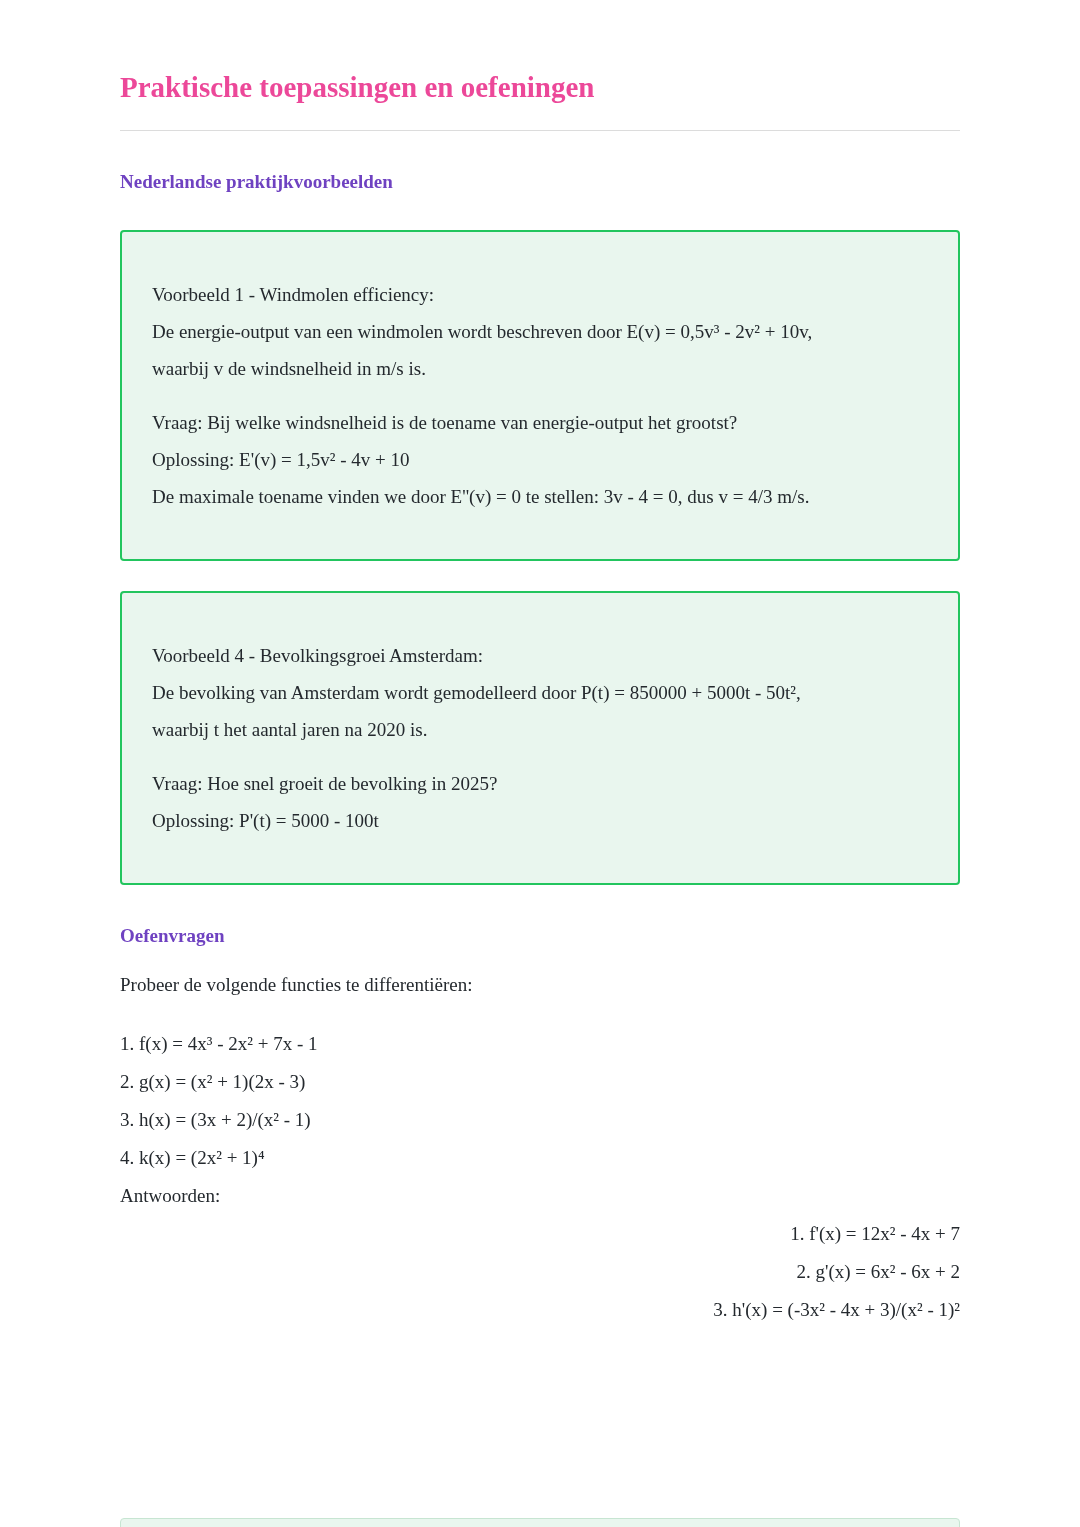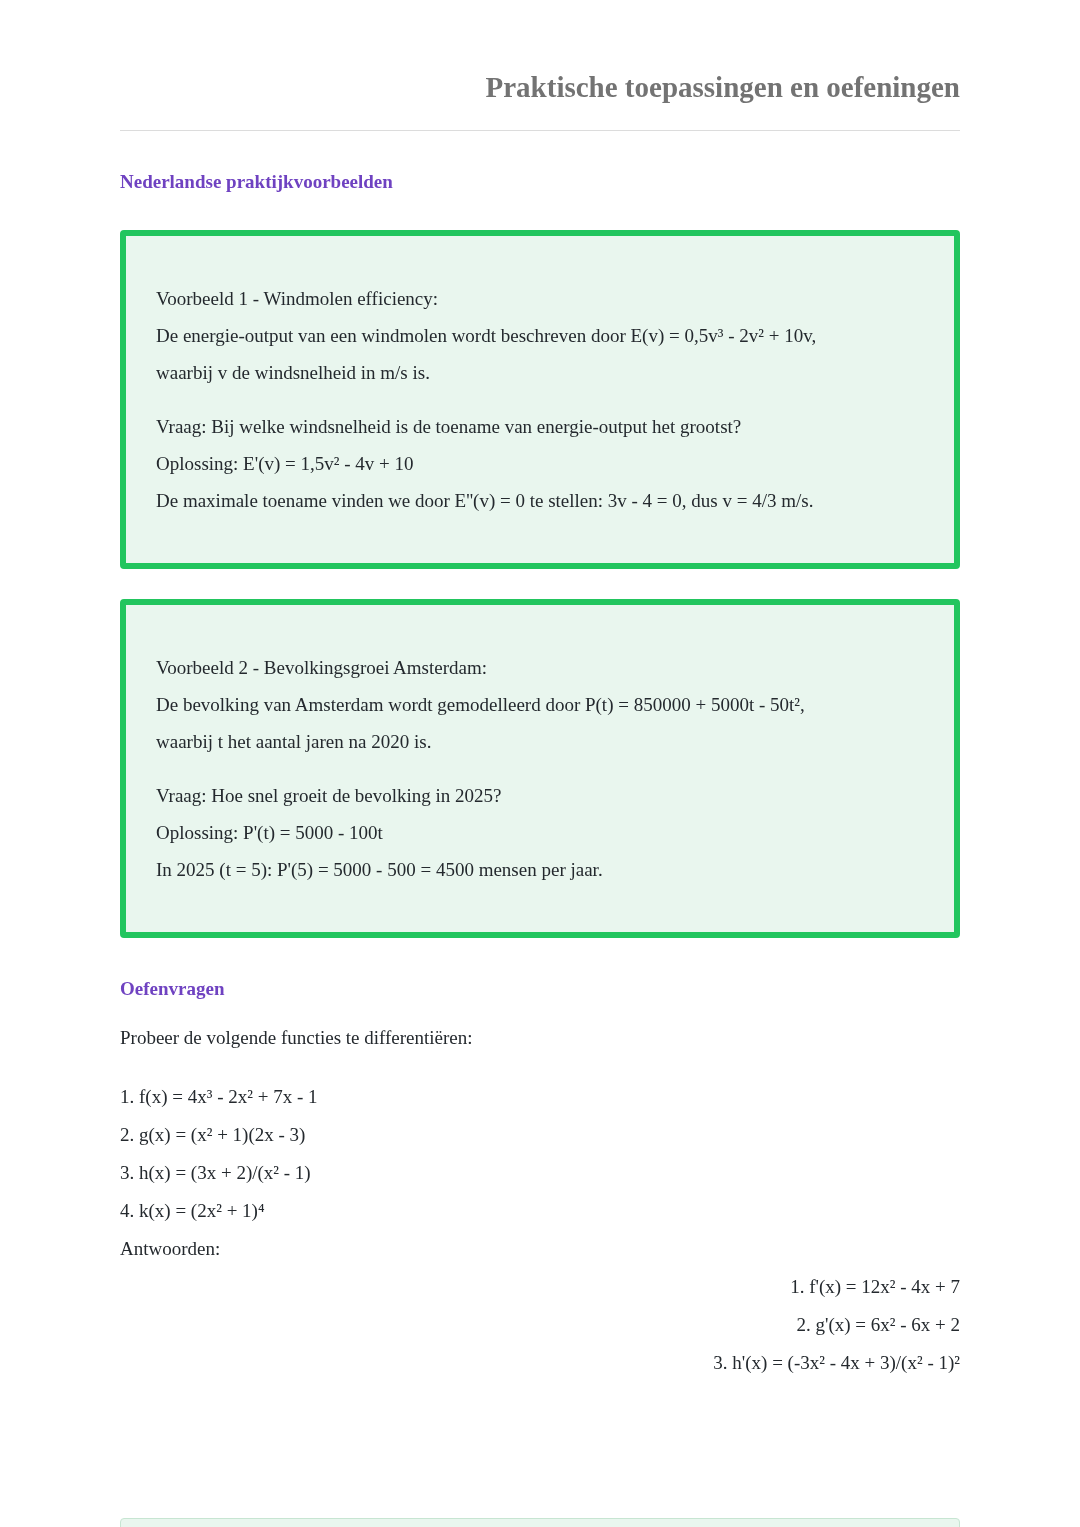--- a/index.html
+++ b/index.html
@@ -12,39 +12,38 @@
     font-family: "Liberation Serif", "DejaVu Serif", serif;
     color: #24292e;
   }
   .page {
     padding: 70px 120px 0 120px;
   }
   .page-title {
     font-size: 29px;
     line-height: 1.2;
     font-weight: bold;
-    color: #737373;
-    text-align: right;
+    color: #ec4899;
   }
   .divider {
     height: 1px;
     background: #dcdcdc;
     margin-top: 25px;
   }
   .section-heading {
     margin-top: 40px;
     font-size: 19px;
     line-height: 1.2;
     font-weight: bold;
     color: #6f42c1;
   }
   .example-box {
     margin-top: 36px;
     background: #e9f6ee;
-    border: 6px solid #22c55e;
+    border: 2px solid #22c55e;
     border-radius: 4px;
     padding: 44px 30px;
   }
   .example-box + .example-box {
     margin-top: 30px;
   }
   .para + .para {
     margin-top: 17px;
   }
   .line {
@@ -98,28 +97,27 @@
     </div>
     <div class="para">
       <div class="line">Vraag: Bij welke windsnelheid is de toename van energie-output het grootst?</div>
       <div class="line">Oplossing: E'(v) = 1,5v² - 4v + 10</div>
       <div class="line">De maximale toename vinden we door E''(v) = 0 te stellen: 3v - 4 = 0, dus v = 4/3 m/s.</div>
     </div>
   </section>
 
   <section class="example-box">
     <div class="para">
-      <div class="line">Voorbeeld 2 - Bevolkingsgroei Amsterdam:</div>
+      <div class="line">Voorbeeld 4 - Bevolkingsgroei Amsterdam:</div>
       <div class="line">De bevolking van Amsterdam wordt gemodelleerd door P(t) = 850000 + 5000t - 50t²,</div>
       <div class="line">waarbij t het aantal jaren na 2020 is.</div>
     </div>
     <div class="para">
       <div class="line">Vraag: Hoe snel groeit de bevolking in 2025?</div>
       <div class="line">Oplossing: P'(t) = 5000 - 100t</div>
-      <div class="line">In 2025 (t = 5): P'(5) = 5000 - 500 = 4500 mensen per jaar.</div>
     </div>
   </section>
 
   <h2 class="section-heading heading-oefen">Oefenvragen</h2>
 
   <p class="intro">Probeer de volgende functies te differentiëren:</p>
 
   <div class="ex-list">
     <div class="ex-line">1. f(x) = 4x³ - 2x² + 7x - 1</div>
     <div class="ex-line">2. g(x) = (x² + 1)(2x - 3)</div>

